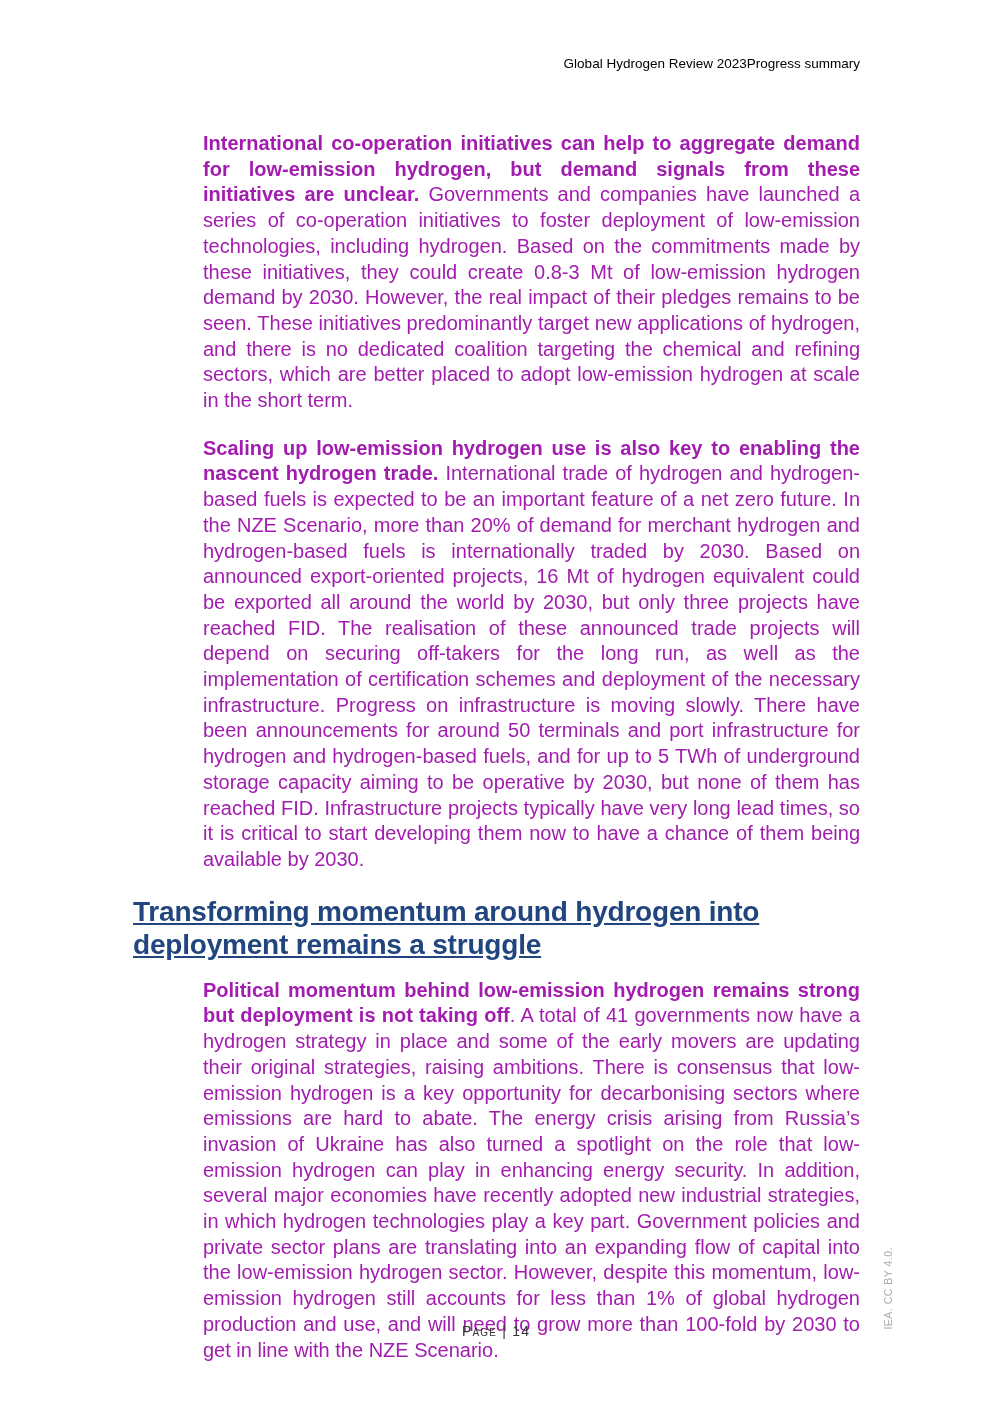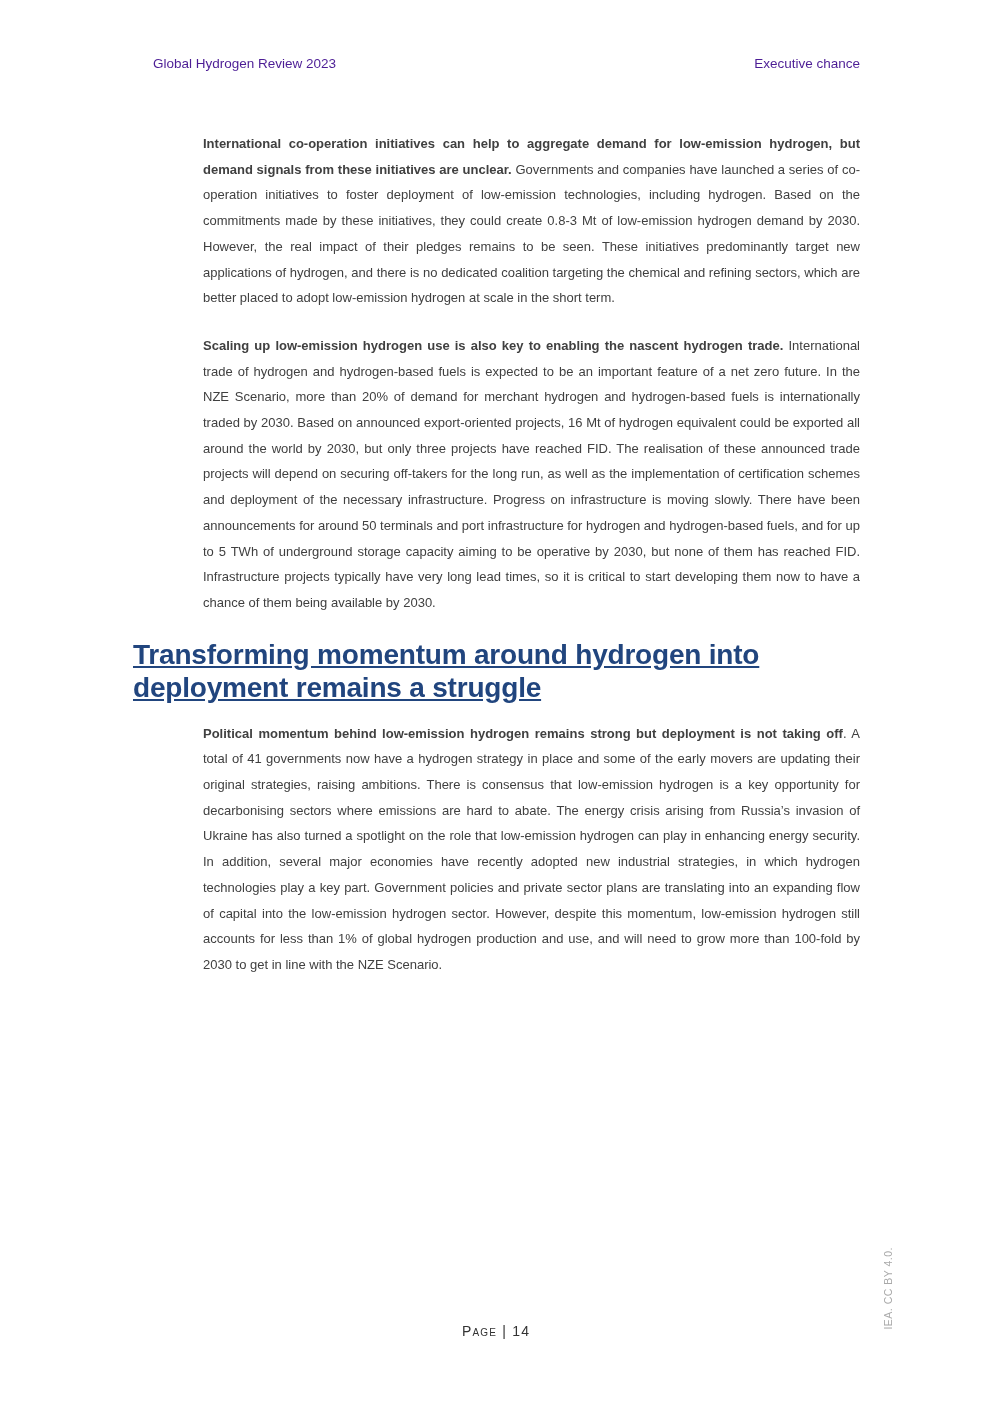--- a/index.html
+++ b/index.html
@@ -6,31 +6,31 @@
   body {
     width:992px; height:1403px;
     background:#ffffff;
     font-family:"Liberation Sans", sans-serif;
     position:relative;
     color:#111111;
     overflow:hidden;
   }
   .page-header {
     position:absolute; top:56px; left:133px; right:132px;
-    display:flex; justify-content:space-between;
-    font-size:13.5px; color:#4c1d95;margin-left:20px;
+    display:flex; justify-content:flex-end;
+    font-size:13.5px; color:#000000;margin-left:20px;
   }
   .doc-body {
     position:absolute; top:131px; left:133px; width:727px;
   }
   .para {
     margin:0 0 22px 70px; width:657px;
-    font-size:13px; line-height:25.7px;
+    font-size:20px; line-height:25.7px;
     text-align:justify; text-justify:inter-word;
-    color:#404040;
+    color:#a21caf;
   }
   .para .lead { font-weight:bold; }
   .section-heading {
     margin:20px 0 17px 0;
     font-size:28px; line-height:33px;
     color:#21457E; font-weight:bold;
     letter-spacing:-0.2px;
     max-width:660px;
     text-decoration:underline;
   }
@@ -44,21 +44,21 @@
     position:absolute; right:98px; bottom:73px;
     writing-mode:vertical-rl; transform:rotate(180deg);
     font-size:10.5px; color:#a9a9a9; letter-spacing:0.5px;
   }
 </style>
 </head>
 <body>
 
 <header class="page-header">
   <span>Global Hydrogen Review 2023</span>
-  <span>Executive chance</span>
+  <span>Progress summary</span>
 </header>
 
 <main class="doc-body">
 
   <p class="para"><span class="lead">International co-operation initiatives can help to aggregate demand for low-emission hydrogen, but demand signals from these initiatives are unclear.</span><span> Governments and companies have launched a series of co-operation initiatives to foster deployment of low-emission technologies, including hydrogen. Based on the commitments made by these initiatives, they could create 0.8-3 Mt of low-emission hydrogen demand by 2030. However, the real impact of their pledges remains to be seen. These initiatives predominantly target new applications of hydrogen, and there is no dedicated coalition targeting the chemical and refining sectors, which are better placed to adopt low-emission hydrogen at scale in the short term.</span></p>
 
   <p class="para"><span class="lead">Scaling up low-emission hydrogen use is also key to enabling the nascent hydrogen trade.</span><span> International trade of hydrogen and hydrogen-based fuels is expected to be an important feature of a net zero future. In the NZE Scenario, more than 20% of demand for merchant hydrogen and hydrogen-based fuels is internationally traded by 2030. Based on announced export-oriented projects, 16 Mt of hydrogen equivalent could be exported all around the world by 2030, but only three projects have reached FID. The realisation of these announced trade projects will depend on securing off-takers for the long run, as well as the implementation of certification schemes and deployment of the necessary infrastructure. Progress on infrastructure is moving slowly. There have been announcements for around 50 terminals and port infrastructure for hydrogen and hydrogen-based fuels, and for up to 5 TWh of underground storage capacity aiming to be operative by 2030, but none of them has reached FID. Infrastructure projects typically have very long lead times, so it is critical to start developing them now to have a chance of them being available by 2030.</span></p>
 
   <h1 class="section-heading">Transforming momentum around hydrogen into deployment remains a struggle</h1>
 

